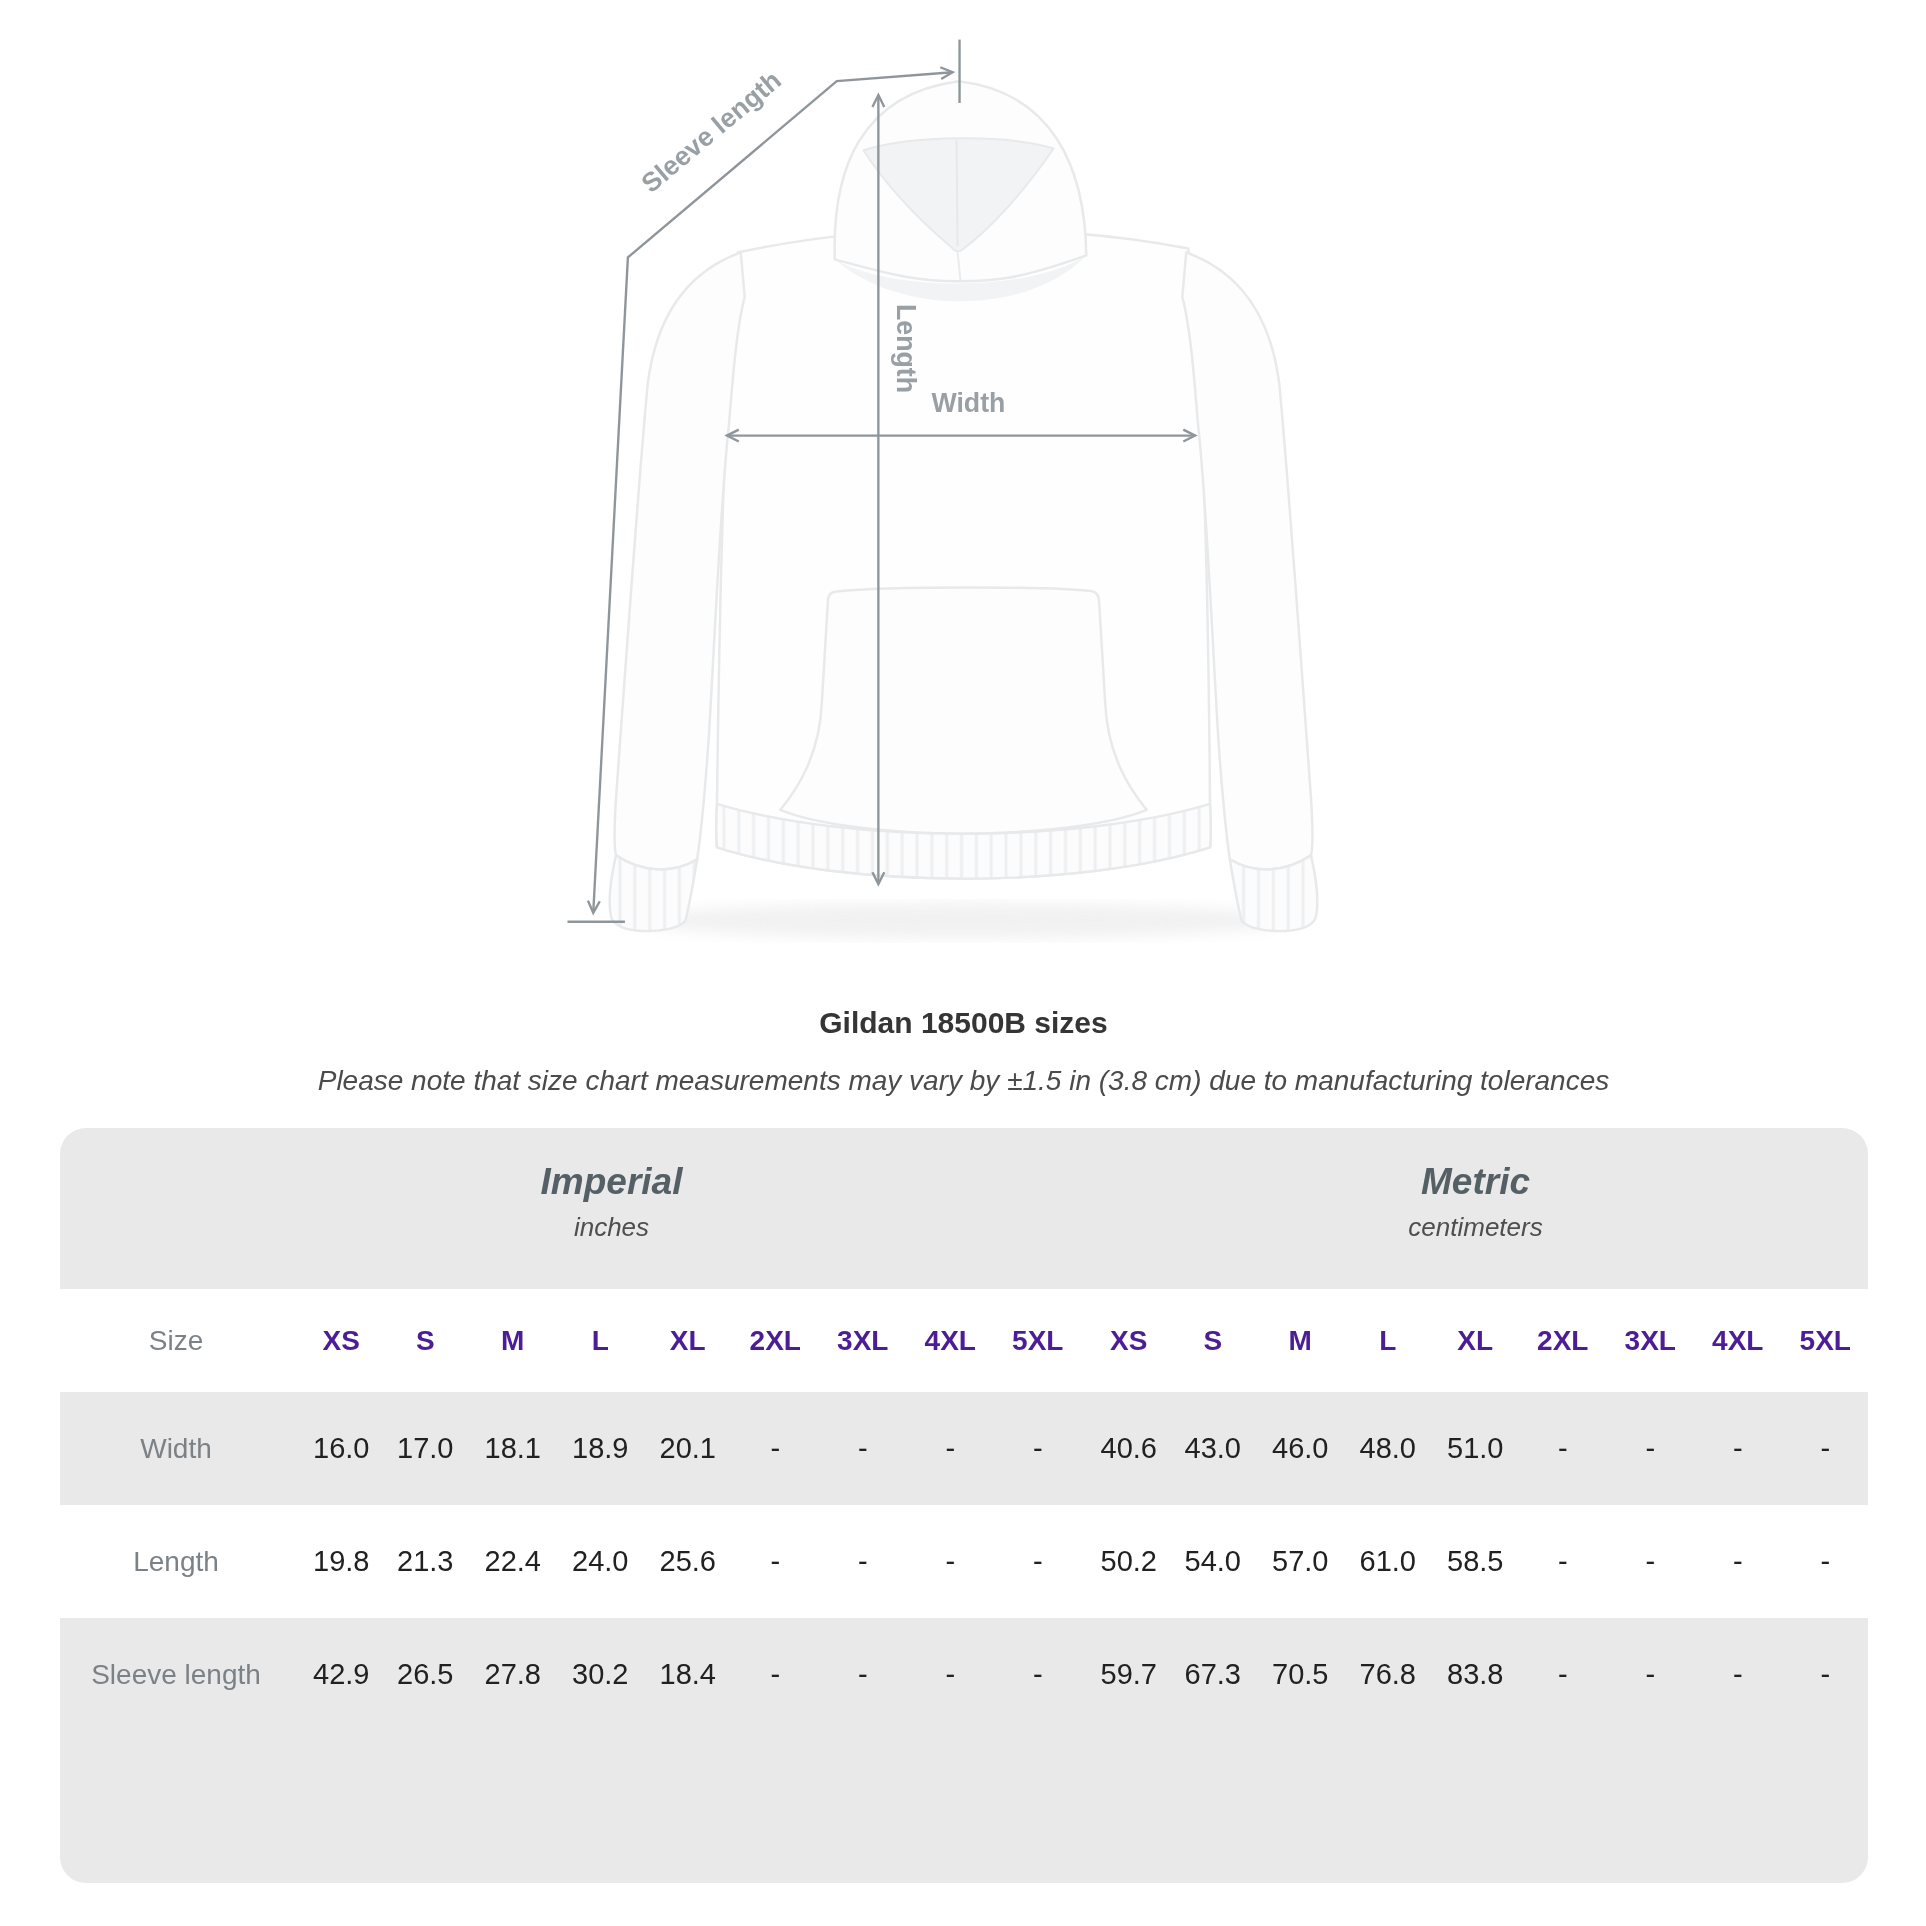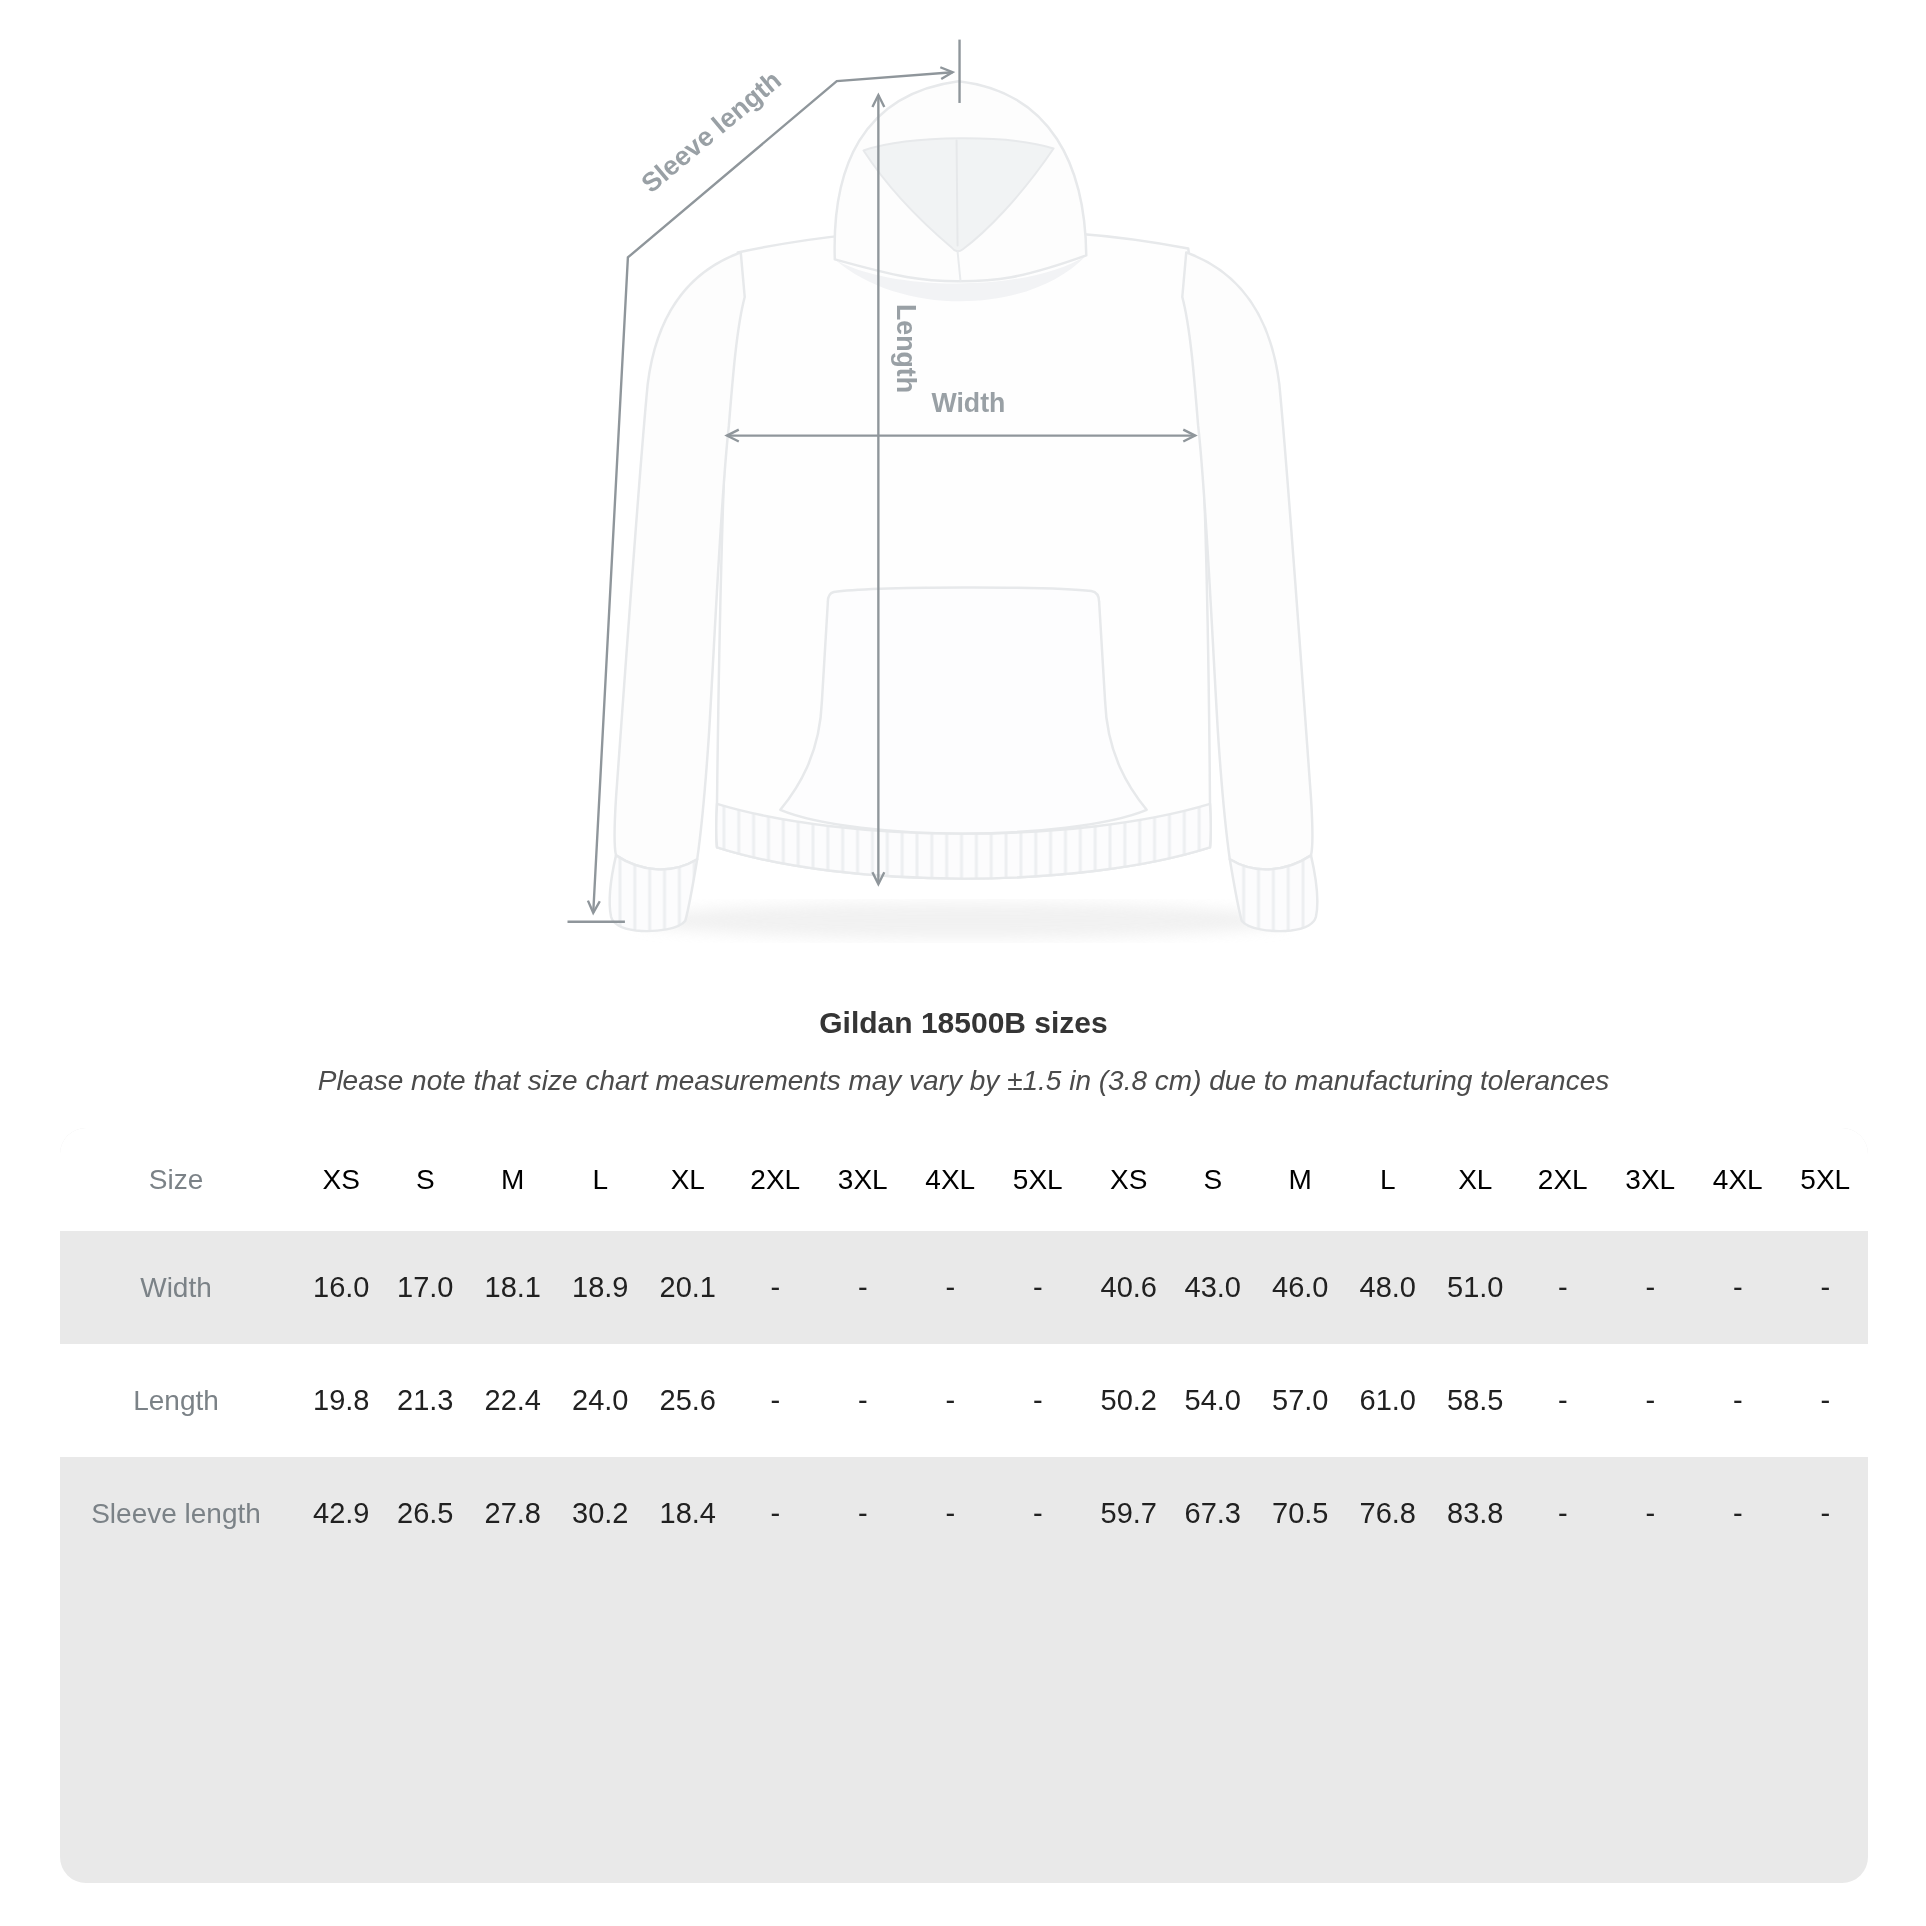--- a/index.html
+++ b/index.html
@@ -27,21 +27,21 @@
   table.sizes{width:1808px;table-layout:fixed;border-collapse:separate;border-spacing:0;}
   table.sizes th,table.sizes td{box-sizing:border-box;padding:0;text-align:center;vertical-align:middle;
         border-left:3px solid transparent;}
   table.sizes tr>*:first-child{border-left:none;}
   table.sizes tr>*:nth-child(2),table.sizes tr>*:nth-child(11){border-left-width:10px;}
   tr.r-head>*{height:103px;}
   tr.r-data>*{height:113px;}
   tr.r-white>*{background:#ffffff;border-left-color:#e9e9e9;}
   tr.r-gray>*{background:#e9e9e9;border-left-color:#fafafa;}
   .rowlabel{font-size:28px;font-weight:normal;color:#7b8287;}
-  .size-th{font-size:28px;font-weight:normal;color:#000000;margin-top:20px;}
+  .size-th{font-size:28px;font-weight:bold;color:#4c1d95;margin-top:20px;}
   td.val{font-size:29px;font-weight:normal;color:#212121;}
 </style>
 </head>
 <body>
 
 <div class="page">
 
   <div class="diagram">
     <svg viewBox="0 0 1946 1000">
       <defs>
@@ -114,20 +114,30 @@
       <text class="dlabel" transform="translate(724,140) rotate(-40)">Sleeve length</text>
       <text class="dlabel" transform="translate(906,352) rotate(90)">Length</text>
       <text class="dlabel" x="978" y="416">Width</text>
     </svg>
   </div>
 
   <h1 class="title">Gildan 18500B sizes</h1>
   <p class="note">Please note that size chart measurements may vary by ±1.5 in (3.8 cm) due to manufacturing tolerances</p>
 
   <div class="card">
+    <div class="unit-band">
+      <div class="unit-block unit-imperial">
+        <div class="unit-name">Imperial</div>
+        <div class="unit-sub">inches</div>
+      </div>
+      <div class="unit-block unit-metric">
+        <div class="unit-name">Metric</div>
+        <div class="unit-sub">centimeters</div>
+      </div>
+    </div>
 
     <table class="sizes">
       <colgroup>
         <col style="width:233px">
         <col>
           <col>
           <col>
           <col>
           <col>
           <col>

